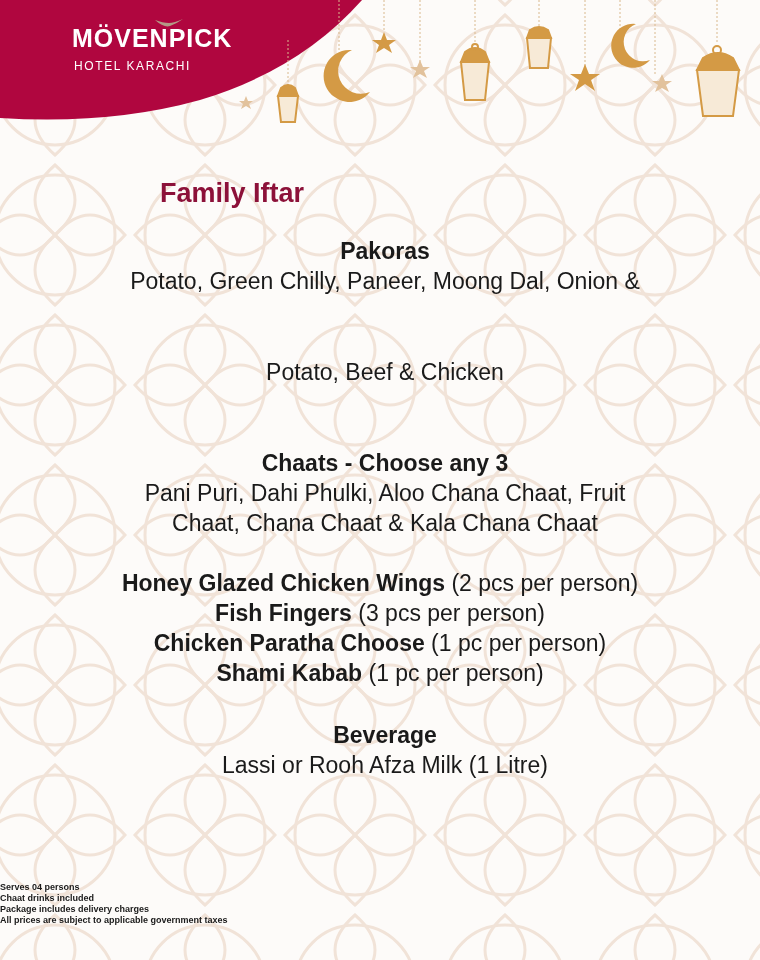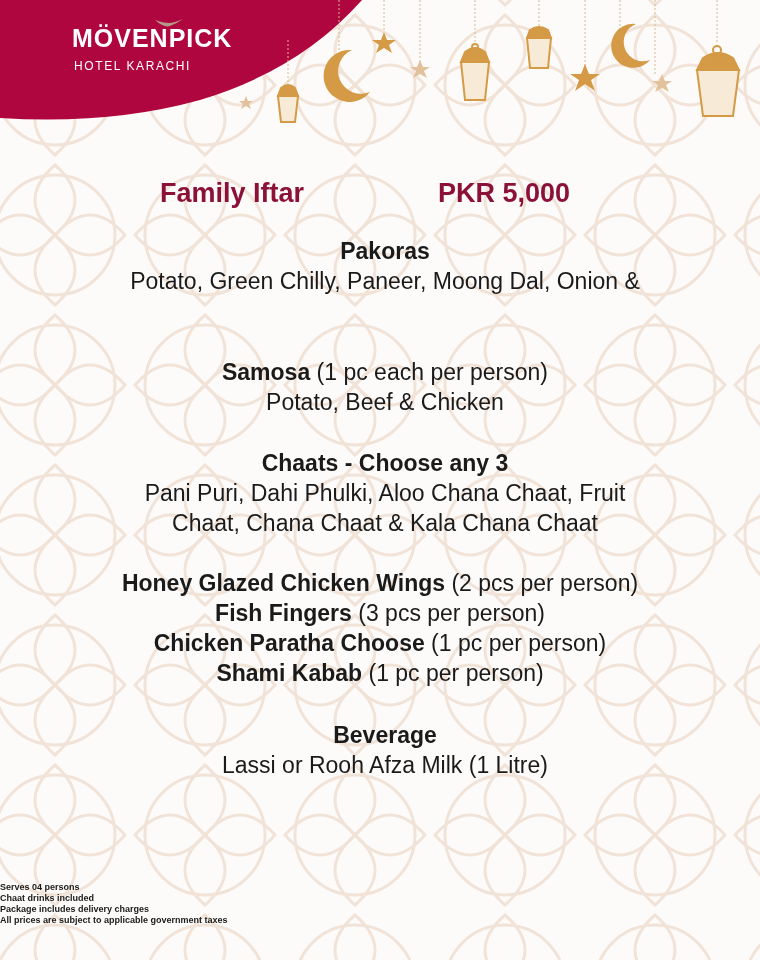--- a/index.html
+++ b/index.html
@@ -93,30 +93,28 @@
     <path d="M530 30 Q539 24 548 30 L551 38 L527 38 Z" fill="#d49a45"></path>
     <path d="M697 70 L739 70 L733 116 L703 116 Z"></path>
     <path d="M703 58 Q718 48 733 58 L739 70 L697 70 Z" fill="#d49a45"></path>
     <circle cx="717" cy="50" r="4" fill="none"></circle>
   </g>
 </svg>
 
 <div class="content">
   <div class="title-row">
     <span class="title">Family Iftar</span>
-    <span class="price">PKR 5,000</span>
   </div>
 
   <div class="section" style="top:236px;">
     <div class="b">Pakoras</div>
     <div>Potato, Green Chilly, Paneer, Moong Dal, Onion &amp;</div>
   </div>
 
   <div class="section" style="top:357px;">
-    <div><span class="b">Samosa</span><span> (1 pc each per person)</span></div>
     <div>Potato, Beef &amp; Chicken</div>
   </div>
 
   <div class="section" style="top:448px;">
     <div class="b">Chaats - Choose any 3</div>
     <div>Pani Puri, Dahi Phulki, Aloo Chana Chaat, Fruit</div>
     <div>Chaat, Chana Chaat &amp; Kala Chana Chaat</div>
   </div>
 
   <div class="section" style="top:568px; left:20px; right:20px;">

